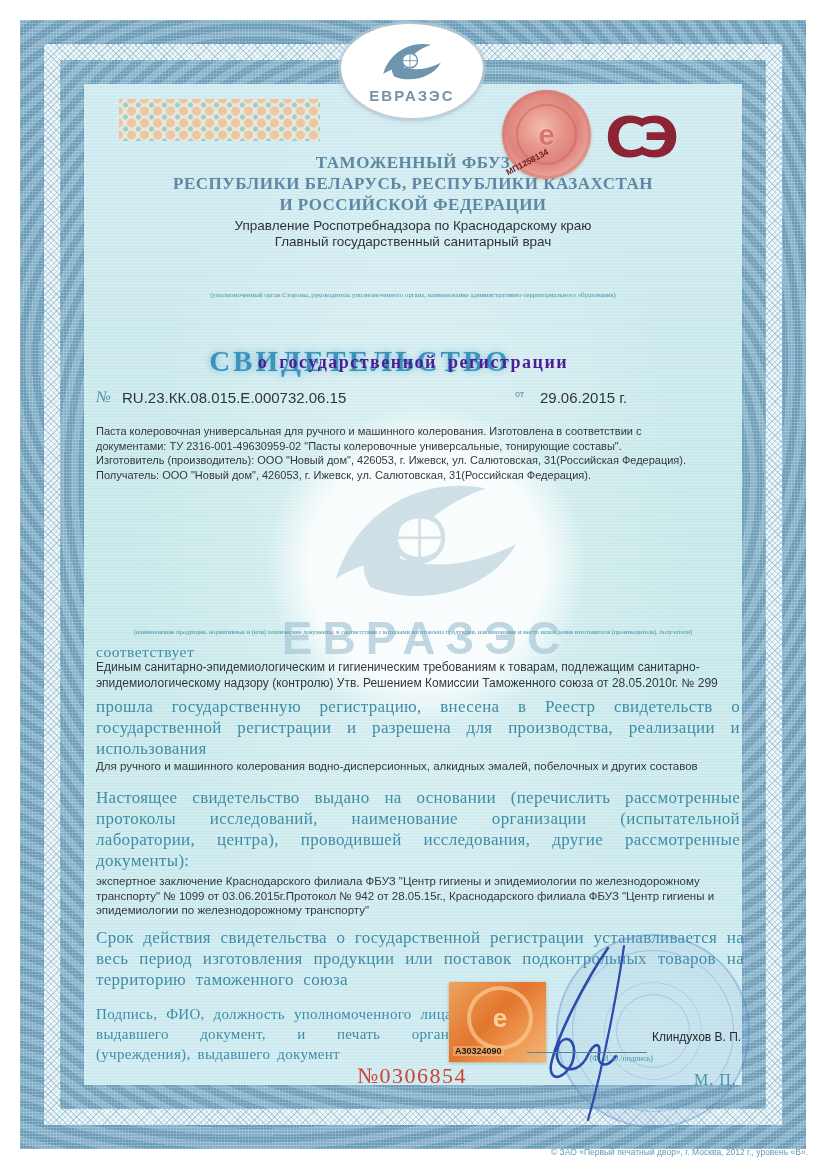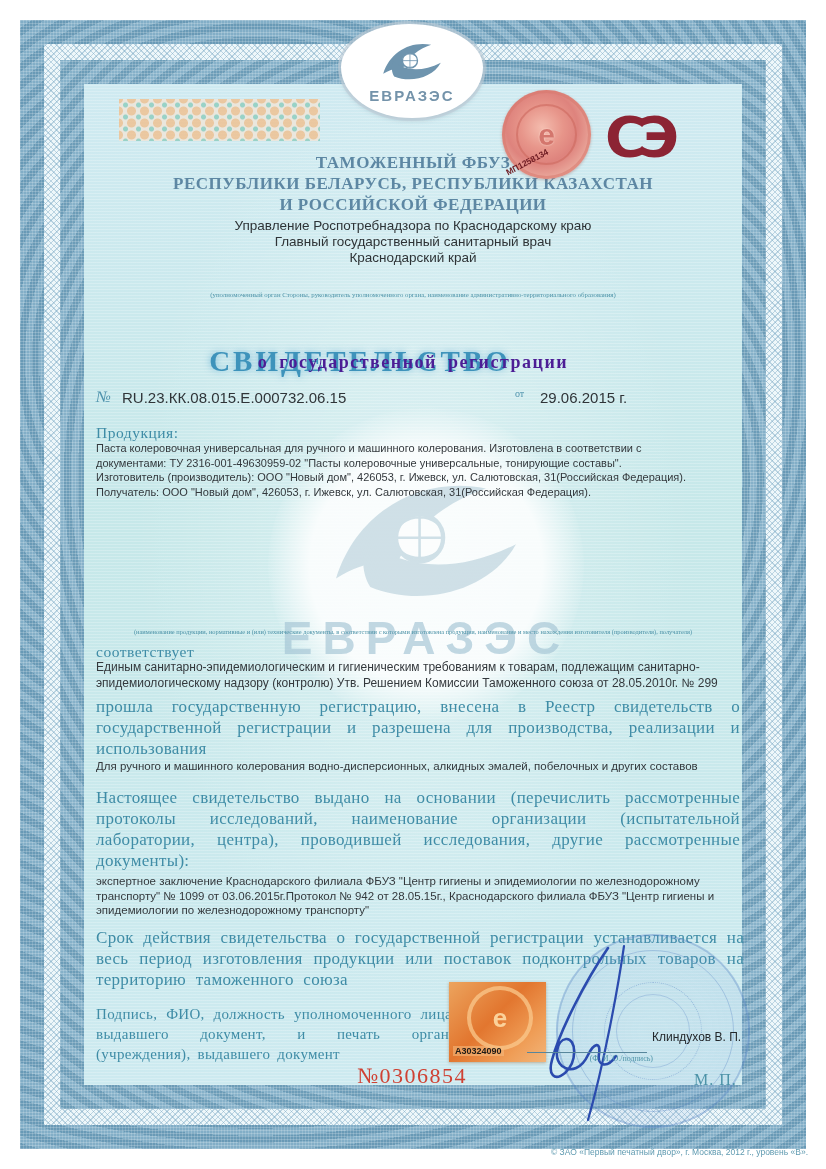--- a/index.html
+++ b/index.html
@@ -169,36 +169,34 @@
   </div>
 
   <div class="abs se-mark">СЭ</div>
 
   <div class="abs hdr">
     <div class="l1">ТАМОЖЕННЫЙ ФБУЗ</div>
     <div class="l1">РЕСПУБЛИКИ БЕЛАРУСЬ, РЕСПУБЛИКИ КАЗАХСТАН</div>
     <div class="l1">И РОССИЙСКОЙ ФЕДЕРАЦИИ</div>
     <div class="auth" style="margin-top:3px;">Управление Роспотребнадзора по Краснодарскому краю</div>
     <div class="auth">Главный государственный санитарный врач</div>
-    <div class="auth">Краснодарский край</div>
   </div>
   <div class="abs cap cap1">(уполномоченный орган Стороны, руководитель уполномоченного органа, наименование административно-территориального образования)</div>
 
   <div class="abs title-main">СВИДЕТЕЛЬСТВО</div>
   <div class="abs title-sub">о государственной регистрации</div>
 
   <div class="abs reg-row">
     <span class="reg-no-label">№</span>
     <span class="reg-number">RU.23.КК.08.015.Е.000732.06.15</span>
     <span class="reg-date-label">от</span>
     <span class="reg-date">29.06.2015 г.</span>
   </div>
 
   <div class="abs product">
-    <div class="sec-label">Продукция:</div>
     <div class="body-sm prewrap">Паста колеровочная универсальная для ручного и машинного колерования. Изготовлена в соответствии с
 документами: ТУ 2316-001-49630959-02 "Пасты колеровочные универсальные, тонирующие составы".
 Изготовитель (производитель): ООО "Новый дом", 426053, г. Ижевск, ул. Салютовская, 31(Российская Федерация).
 Получатель: ООО "Новый дом", 426053, г. Ижевск, ул. Салютовская, 31(Российская Федерация).</div>
   </div>
   <div class="abs cap cap2">(наименование продукции, нормативные и (или) технические документы, в соответствии с которыми изготовлена продукция, наименование и место нахождения изготовителя (производителя), получателя)</div>
 
   <div class="abs compliance">
     <div class="sec-label">соответствует</div>
     <div class="body-md prewrap">Единым санитарно-эпидемиологическим и гигиеническим требованиям к товарам, подлежащим санитарно-

